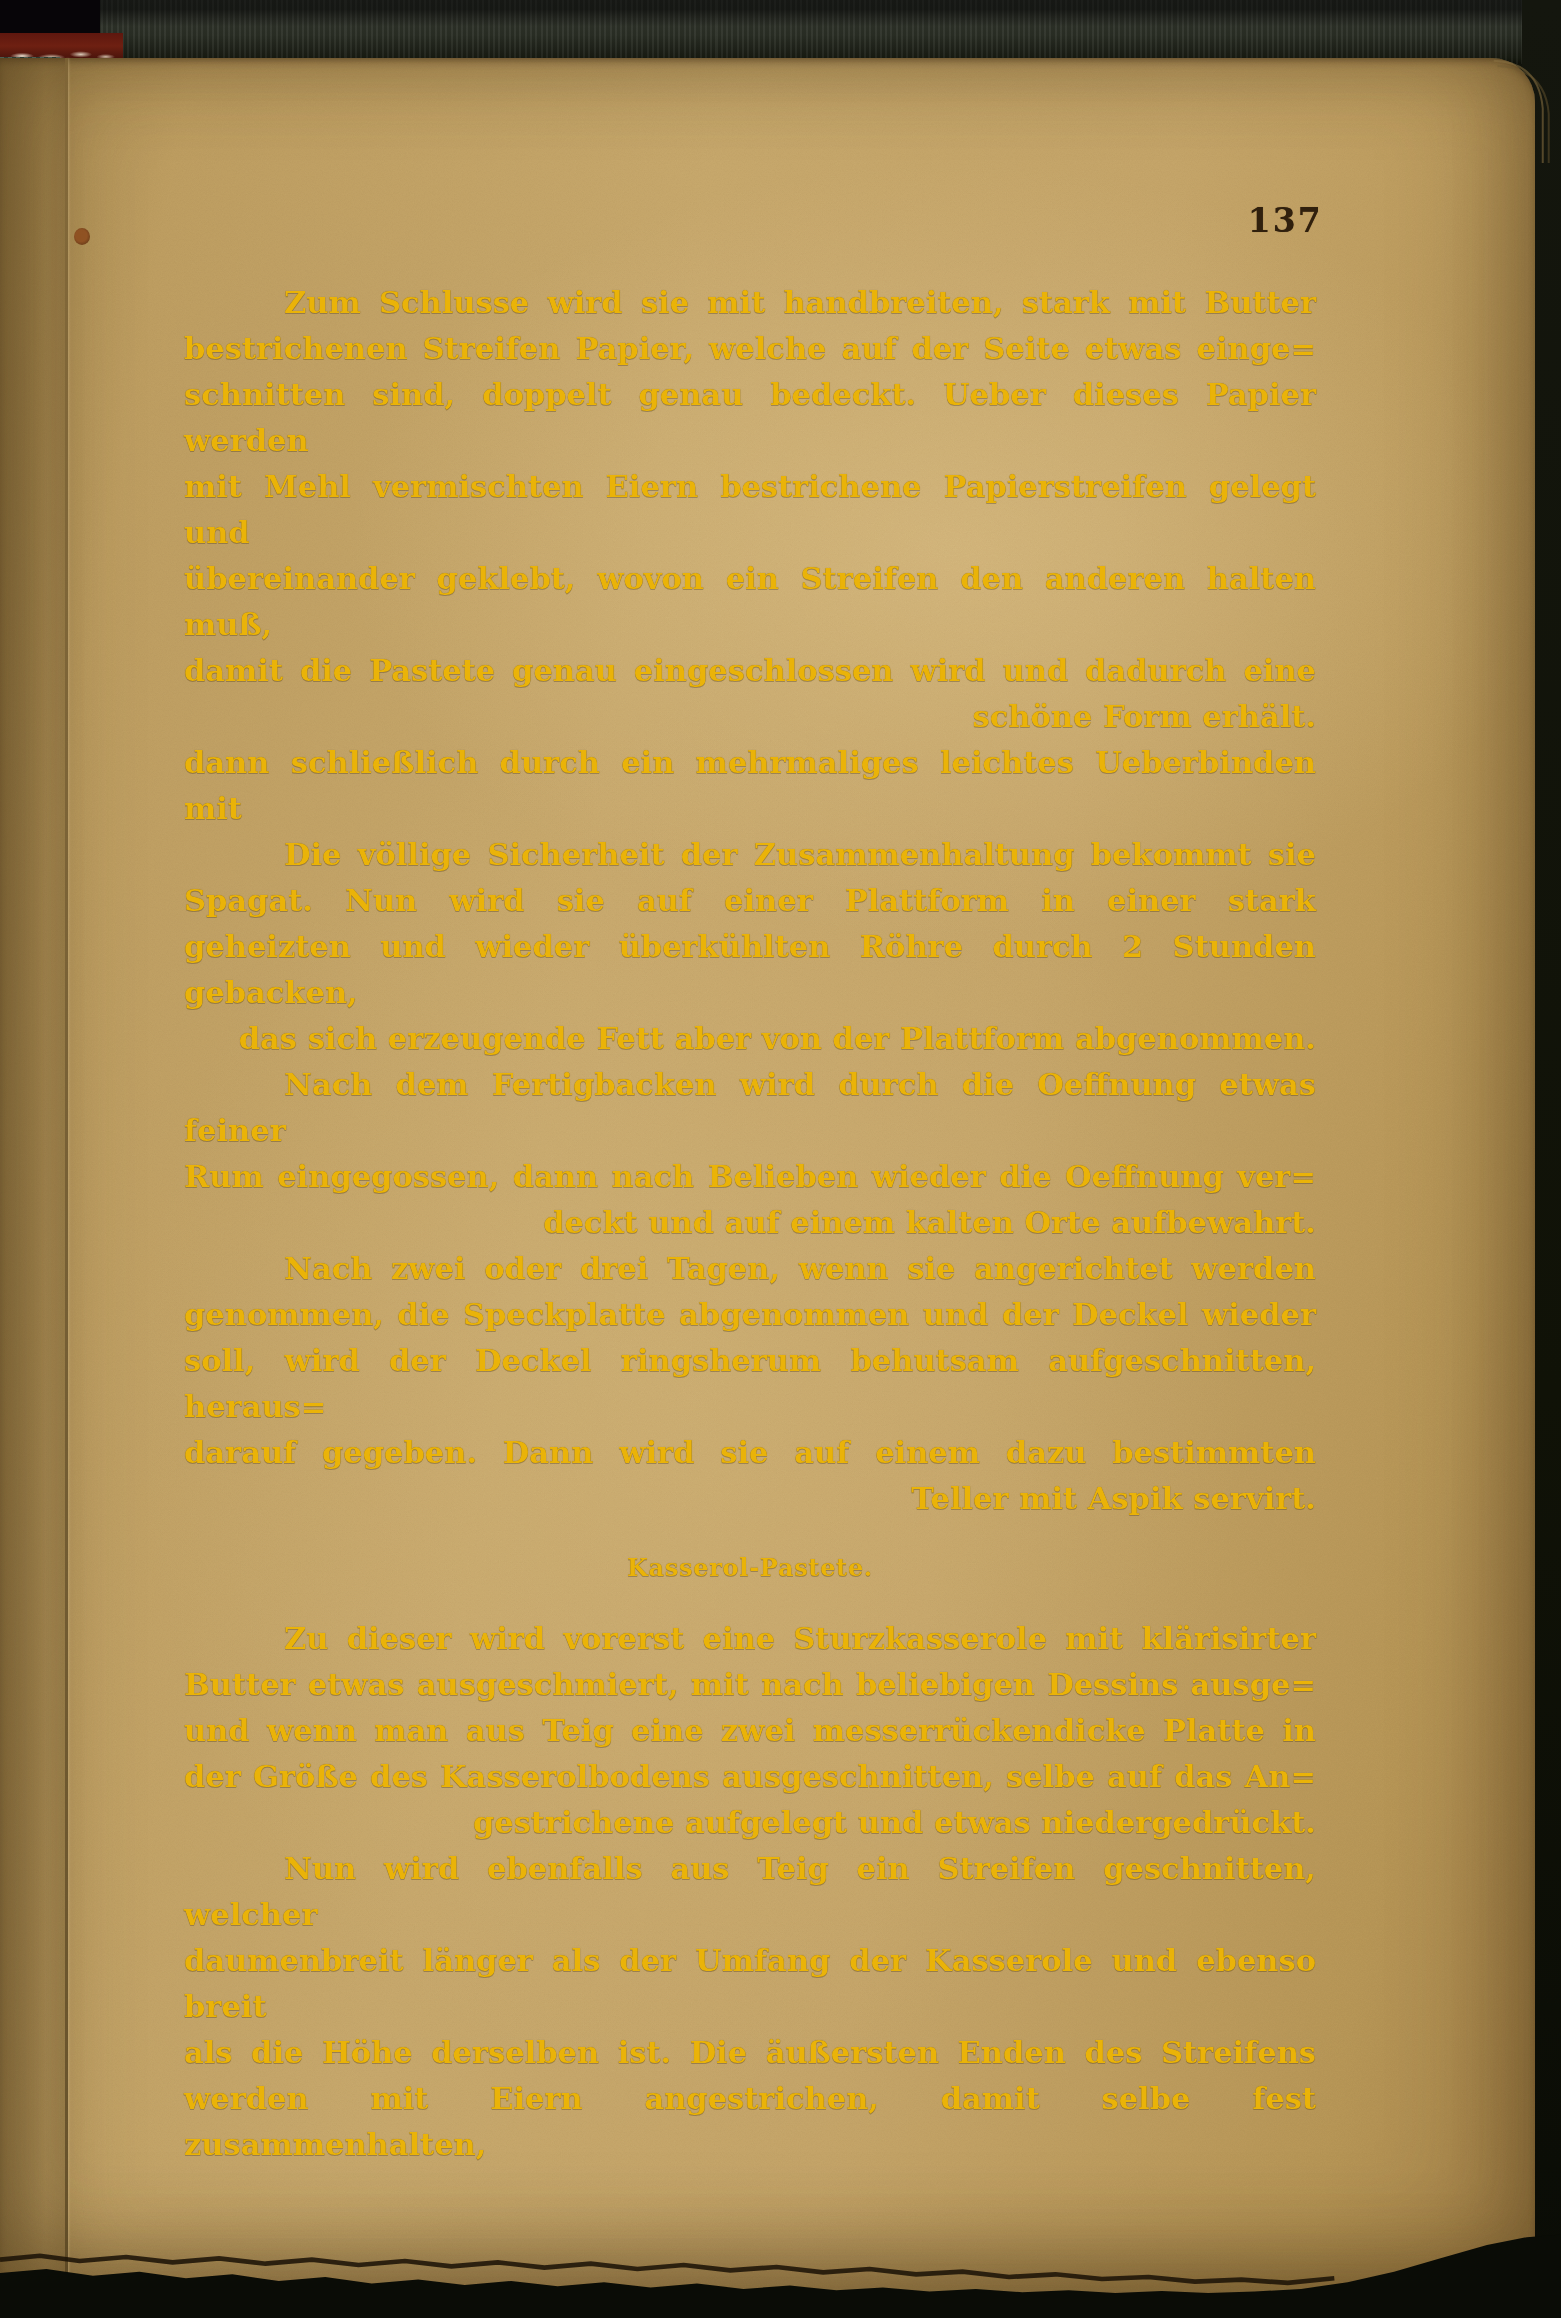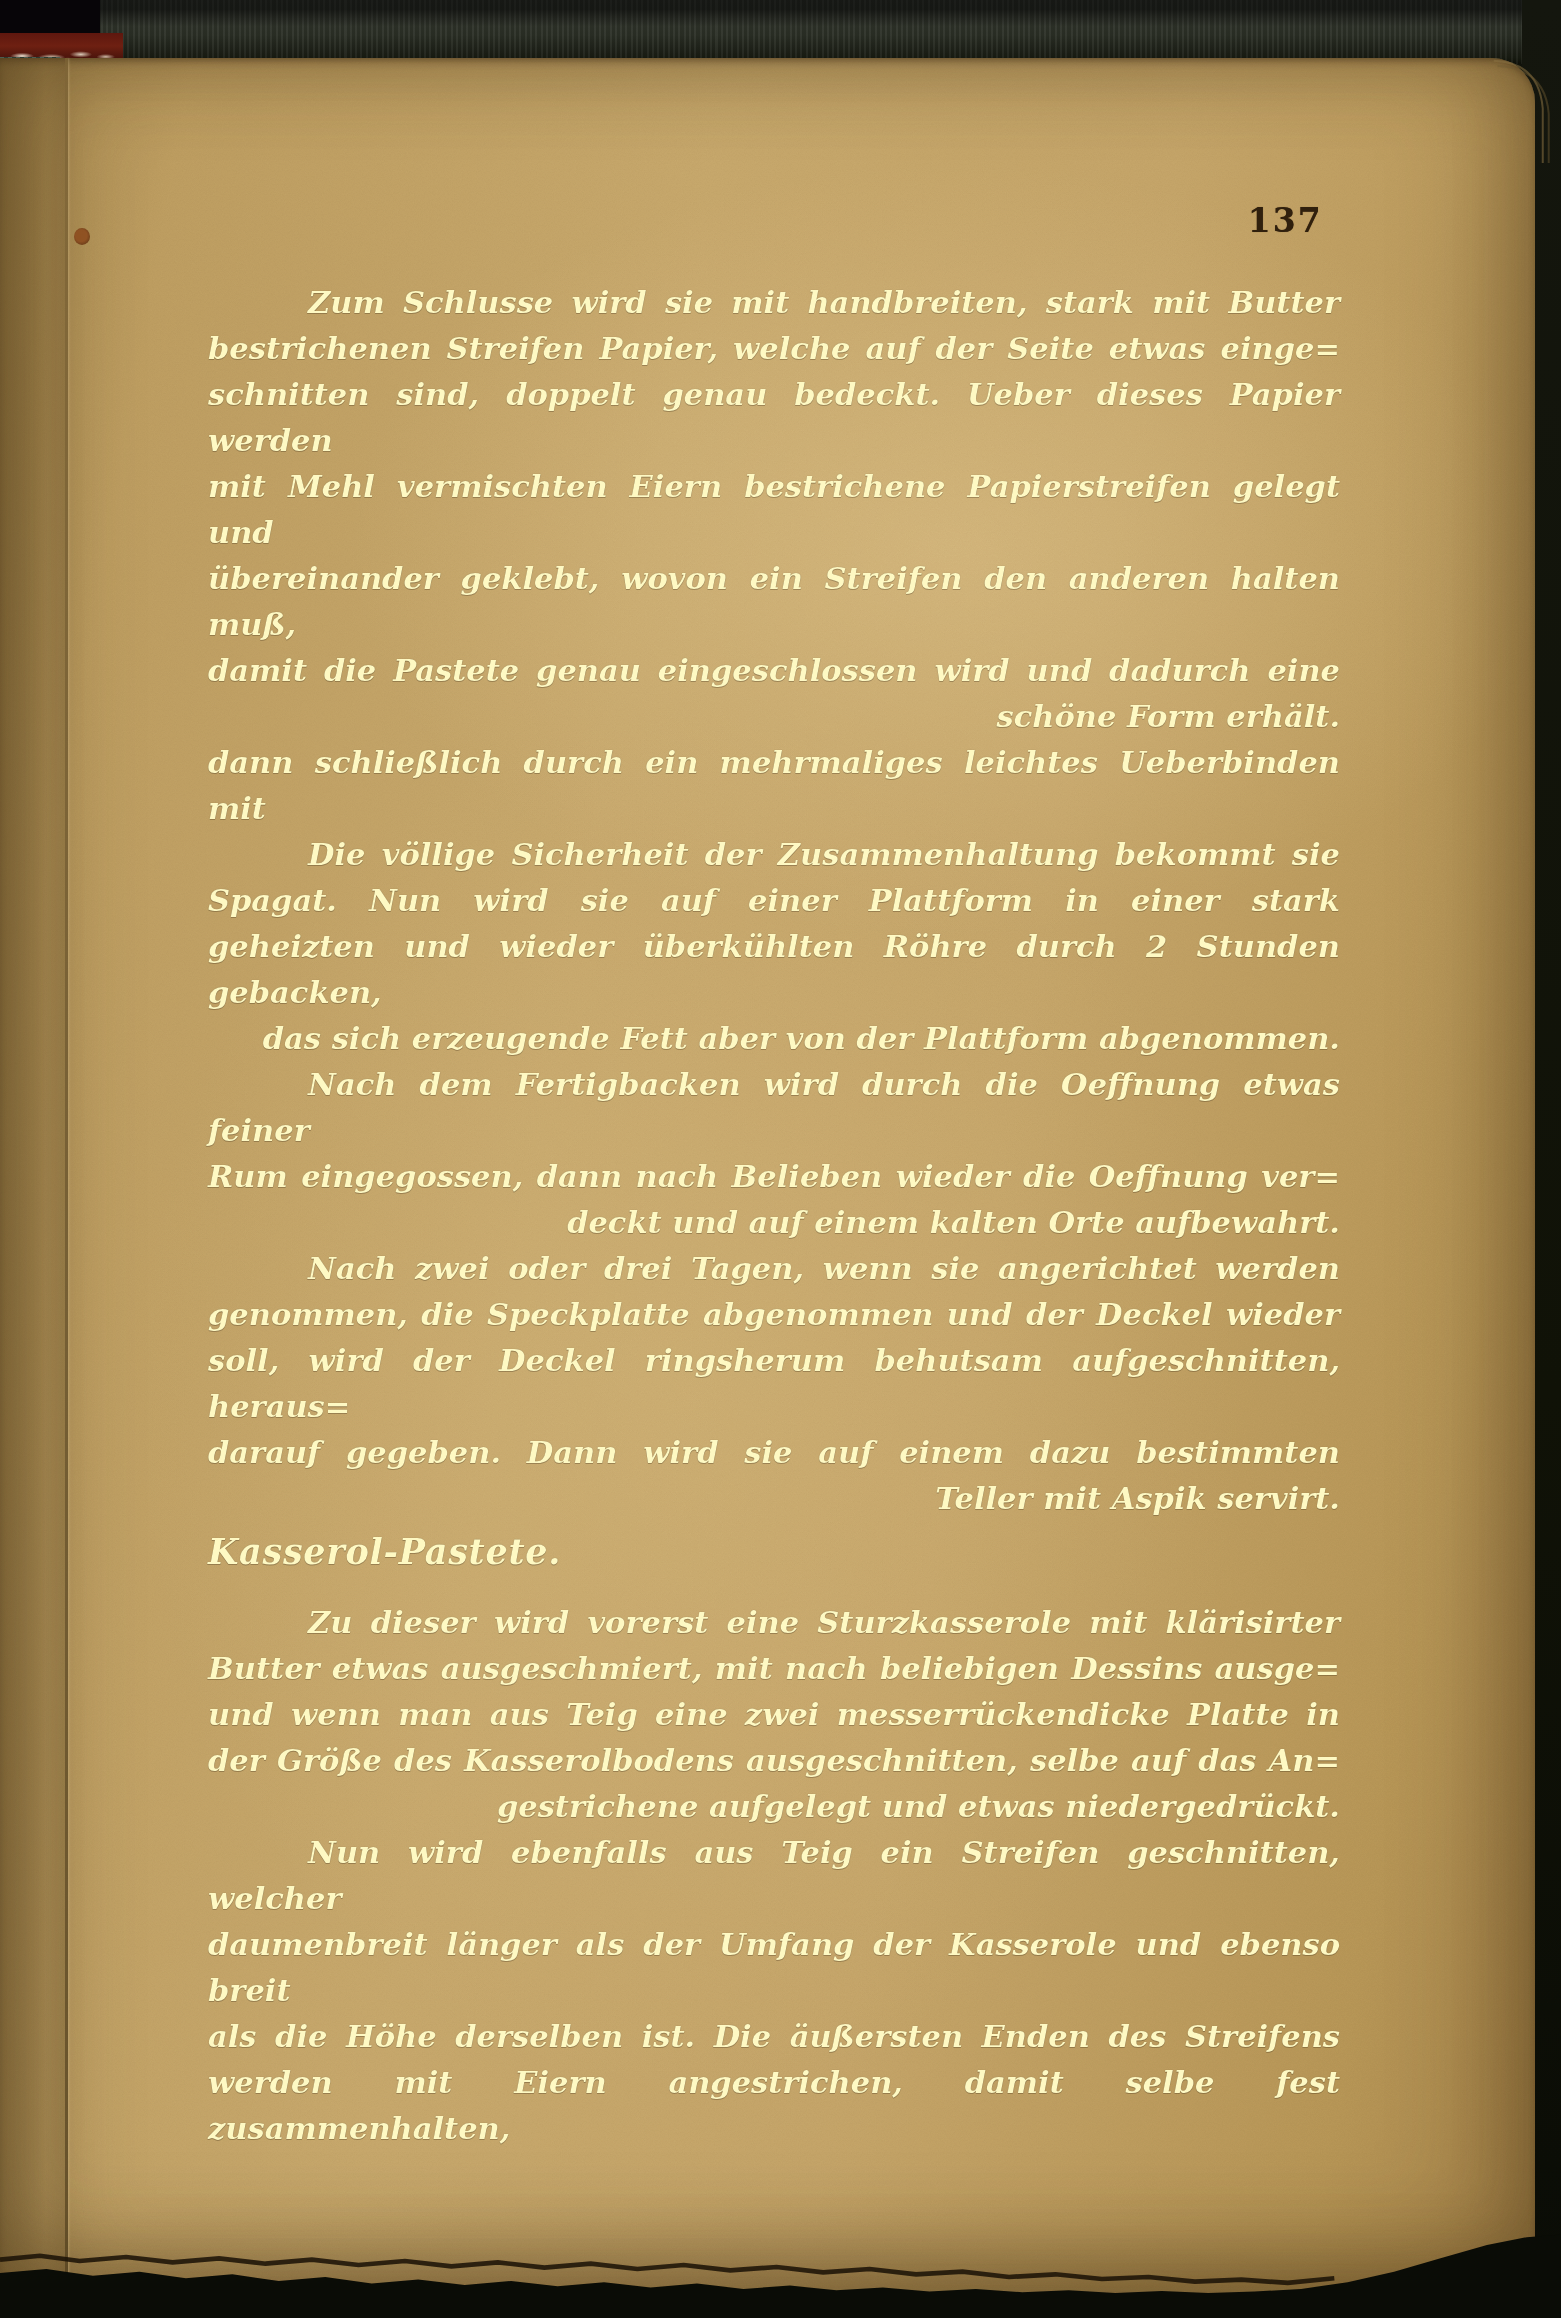--- a/index.html
+++ b/index.html
@@ -83,31 +83,30 @@
   }
 
   
   .pageno{
     position:absolute;left:196px;top:201px;width:1132px;
     text-align:right;padding-right:5.3px;box-sizing:border-box;
     font-size:33px;font-weight:bold;color:#30200d;letter-spacing:2px;
     text-shadow:0 0 0.7px rgba(48,32,13,.6);
   }
   .text-block{
-    position:absolute;left:208px;top:279px;width:1132px;
-    font-size:30.5px;font-weight:bold;color:#fef9c3;
+    position:absolute;left:184px;top:279px;width:1132px;
+    font-size:30.5px;font-weight:bold;color:#eab308;
     text-shadow:0 0 0.7px rgba(51,35,16,.55), 0 0.7px 0 rgba(40,26,10,.25);
-    font-style:italic;
   }
   .line{line-height:46px;white-space:normal;text-align:right;}
   .line.jfull{text-align:justify;text-align-last:justify;}
   .line.indent{text-indent:100px;}
   .heading{
-    line-height:46px;margin-top:8px;margin-bottom:24px;
-    font-size:35px;font-weight:bold;letter-spacing:0.7px;
+    line-height:46px;margin-top:24px;margin-bottom:24px;
+    text-align:center;font-size:24px;font-weight:bold;letter-spacing:0.7px;
   }
 
   
   .torn-edge{position:absolute;left:0;top:2217px;width:1562px;height:102px;}
 </style>
 </head>
 <body>
 
 <div id="stage">
 

